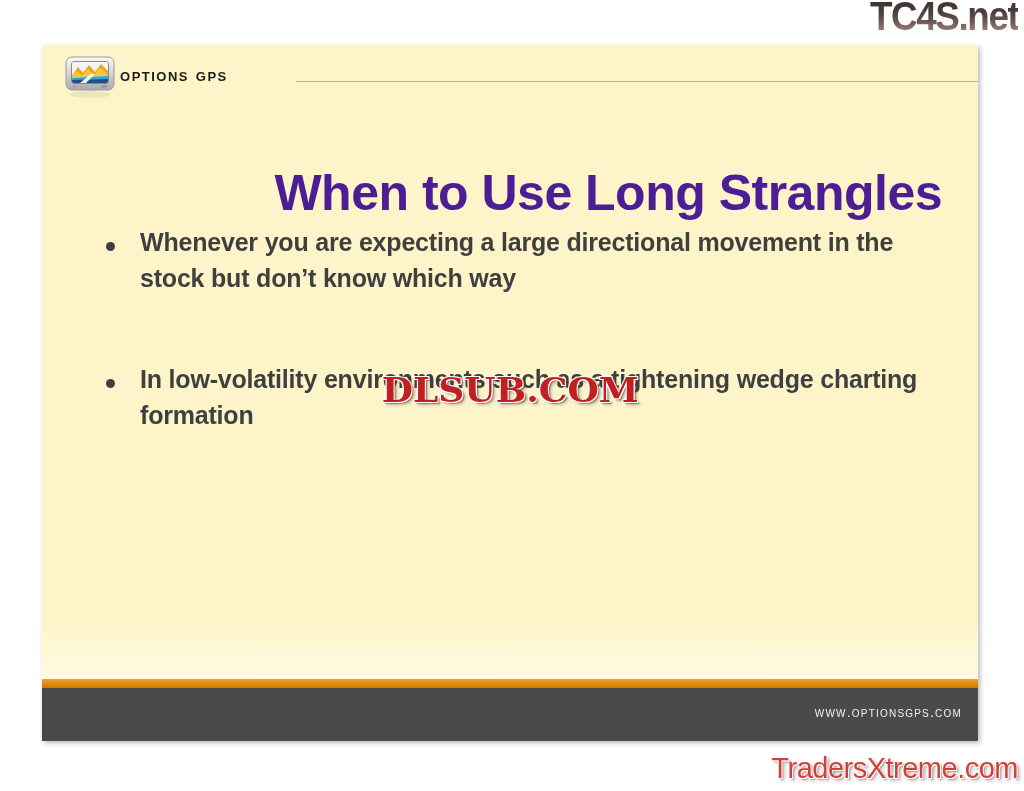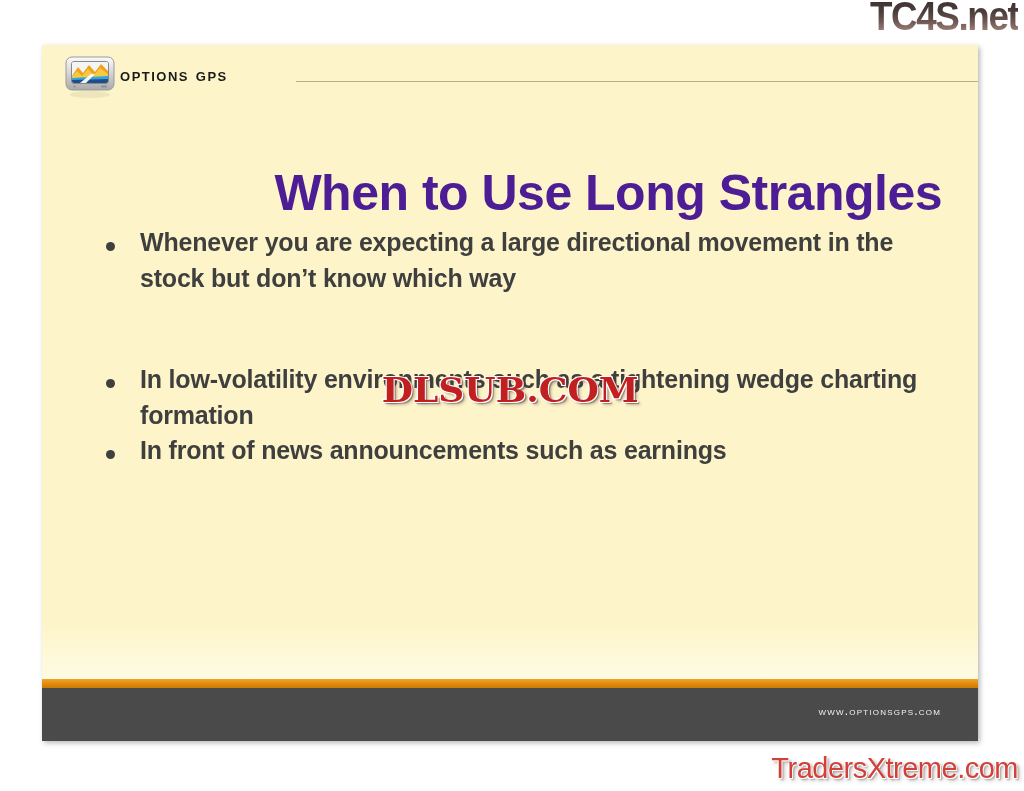--- a/index.html
+++ b/index.html
@@ -189,25 +189,25 @@
   .footer-dark-bar {
     position: absolute;
     left: 0;
     bottom: 0;
     width: 100%;
     height: 53px;
     background: #4a4a4a;
   }
   .footer-url {
     position: absolute;
-    right: 37px;
+    right: 16px;
     top: 16px;
     font-family: "Liberation Sans", sans-serif;
     font-weight: normal;
-    font-size: 12px;
+    font-size: 14px;
     letter-spacing: 1.2px;
     color: #f2f2f2;
     font-variant: small-caps;
     text-transform: lowercase;
     white-space: nowrap;
   }
 
   
   .tx-brand {
     position: absolute;
@@ -280,24 +280,20 @@
 
   <ul class="bullet-list">
     <li class="bullet-item gap-1">
       <span class="bullet-dot"></span>
       <span class="bullet-text">Whenever you are expecting a large directional movement in the stock but don’t know which way</span>
     </li>
     <li class="bullet-item gap-2">
       <span class="bullet-dot"></span>
       <span class="bullet-text">In low-volatility environments such as a tightening wedge charting formation</span>
     </li>
-    <li class="bullet-item">
-      <span class="bullet-dot"></span>
-      <span class="bullet-text">In front of news announcements such as earnings</span>
-    </li>
   </ul>
 
   <div class="dlsub-watermark">
     <span>DLSUB.COM</span>
   </div>
 
   <div class="footer-orange-bar"></div>
   <div class="footer-dark-bar">
     <div class="footer-url">www.OptionsGPS.com</div>
   </div>

